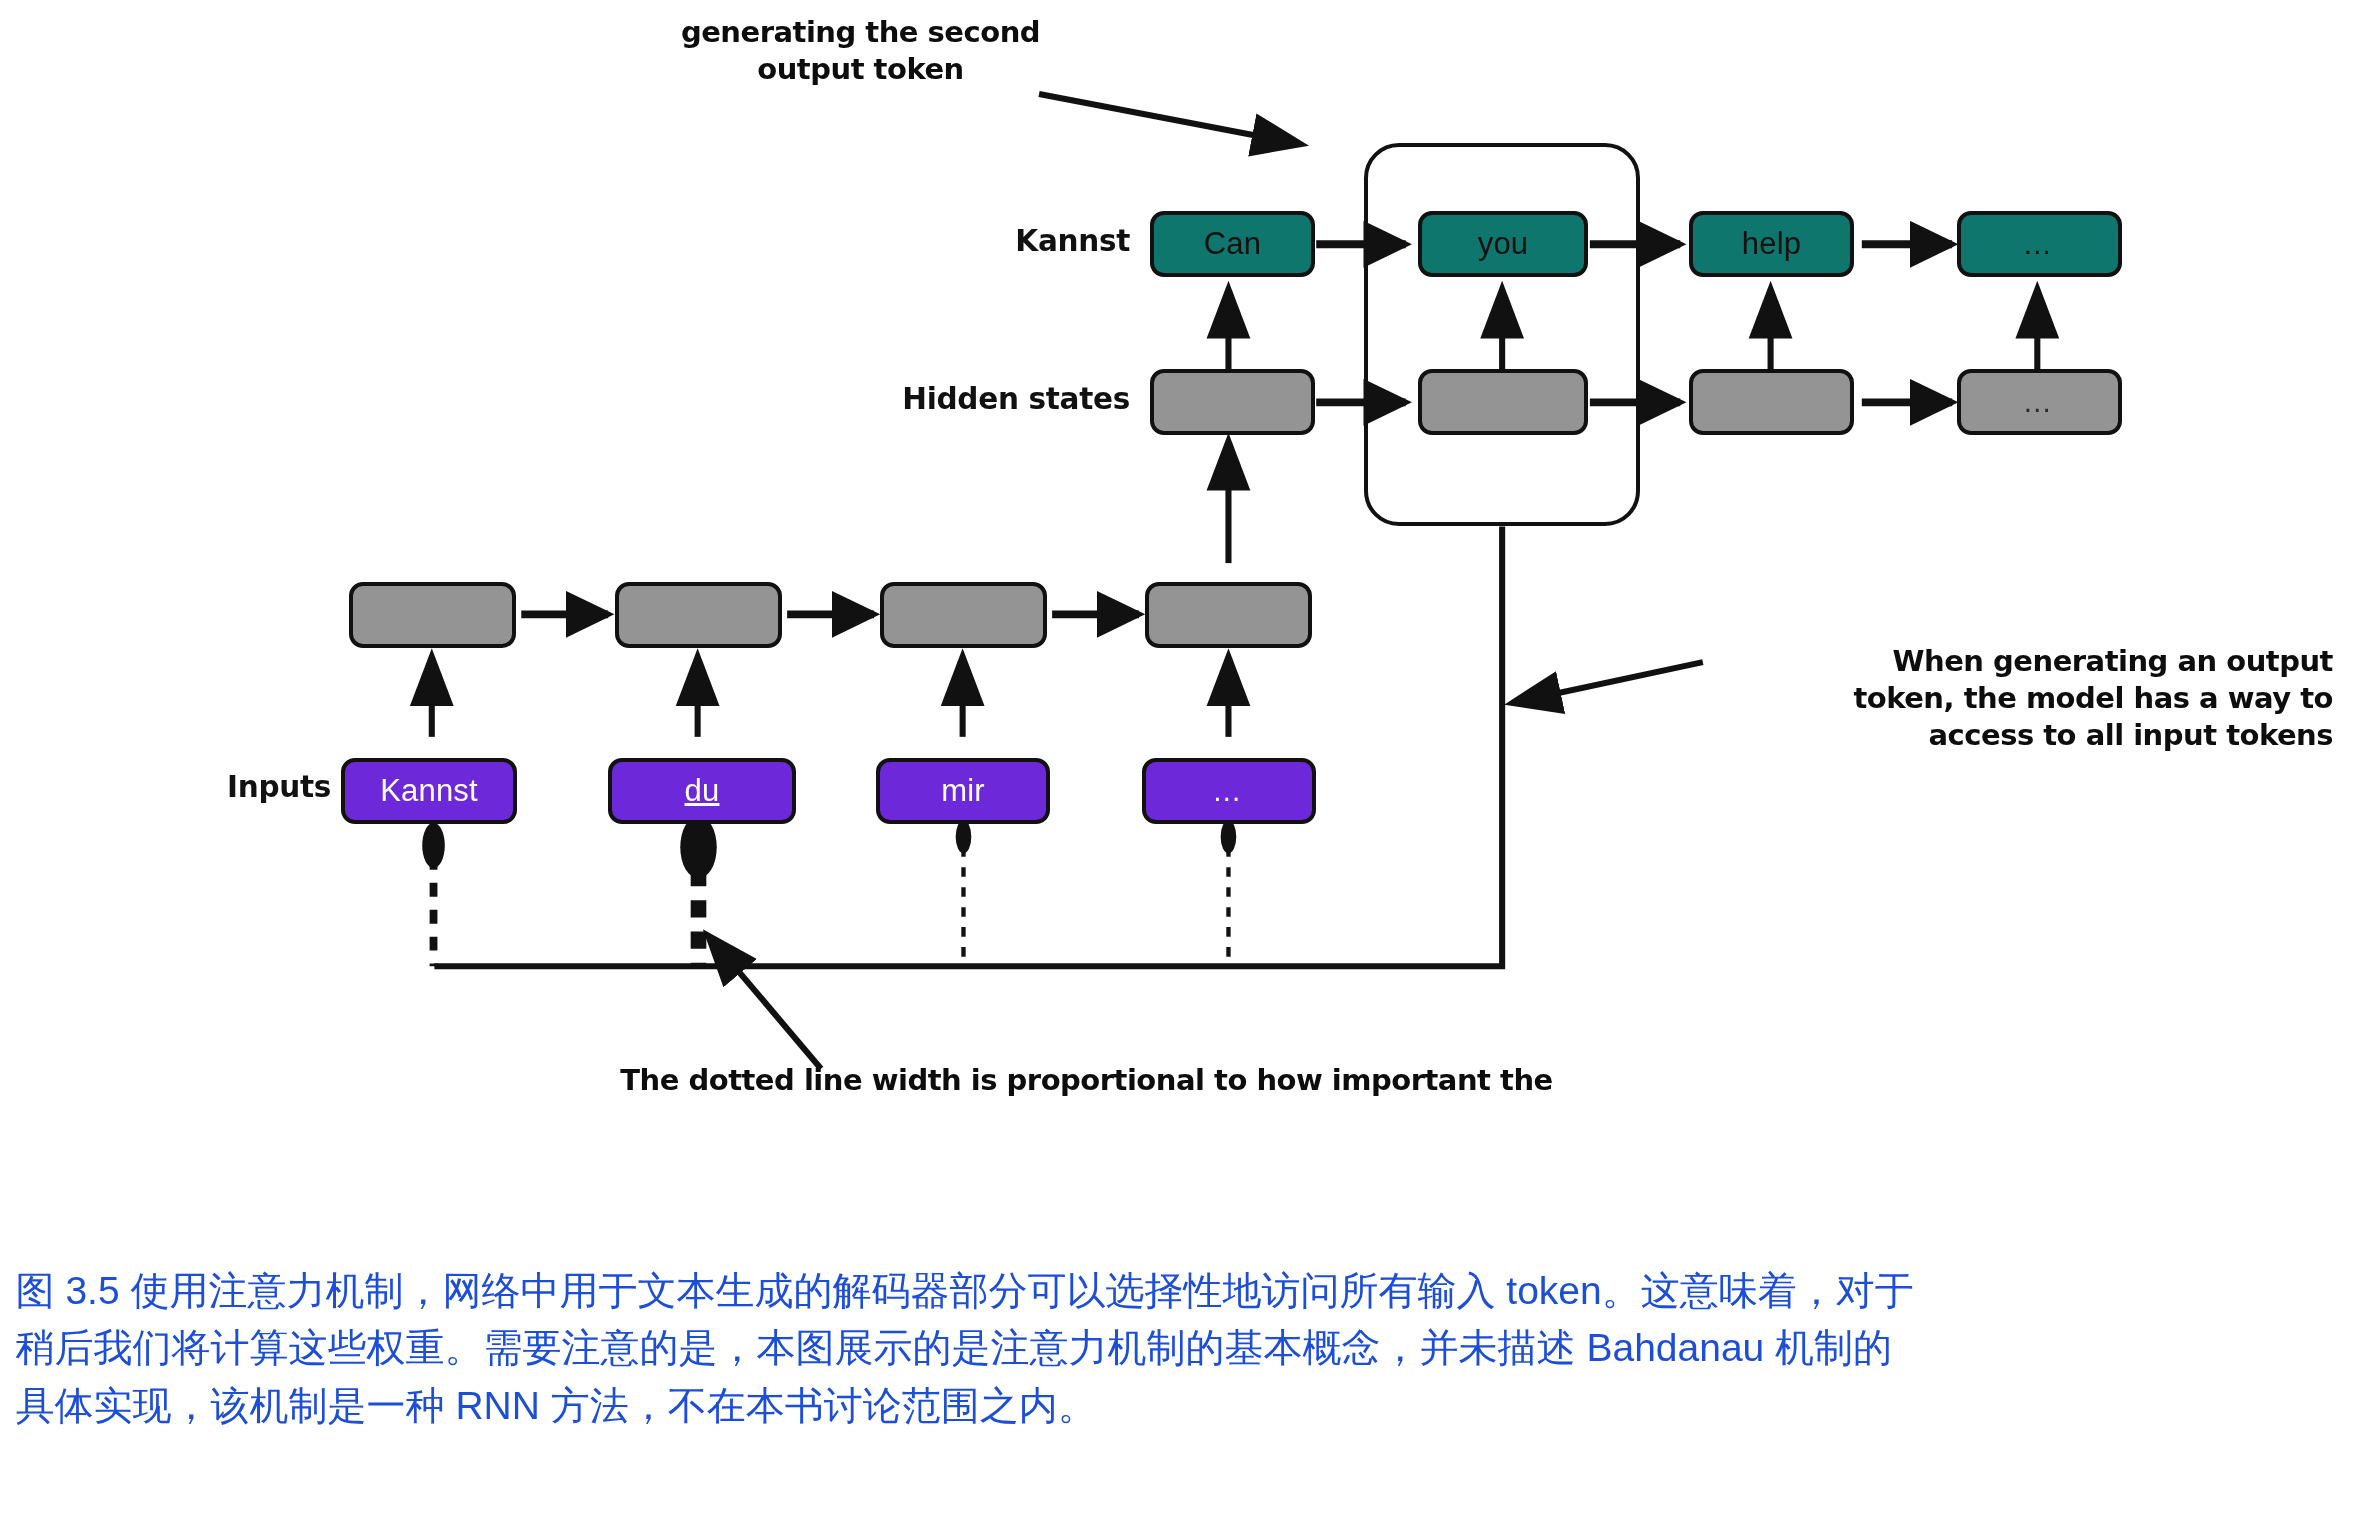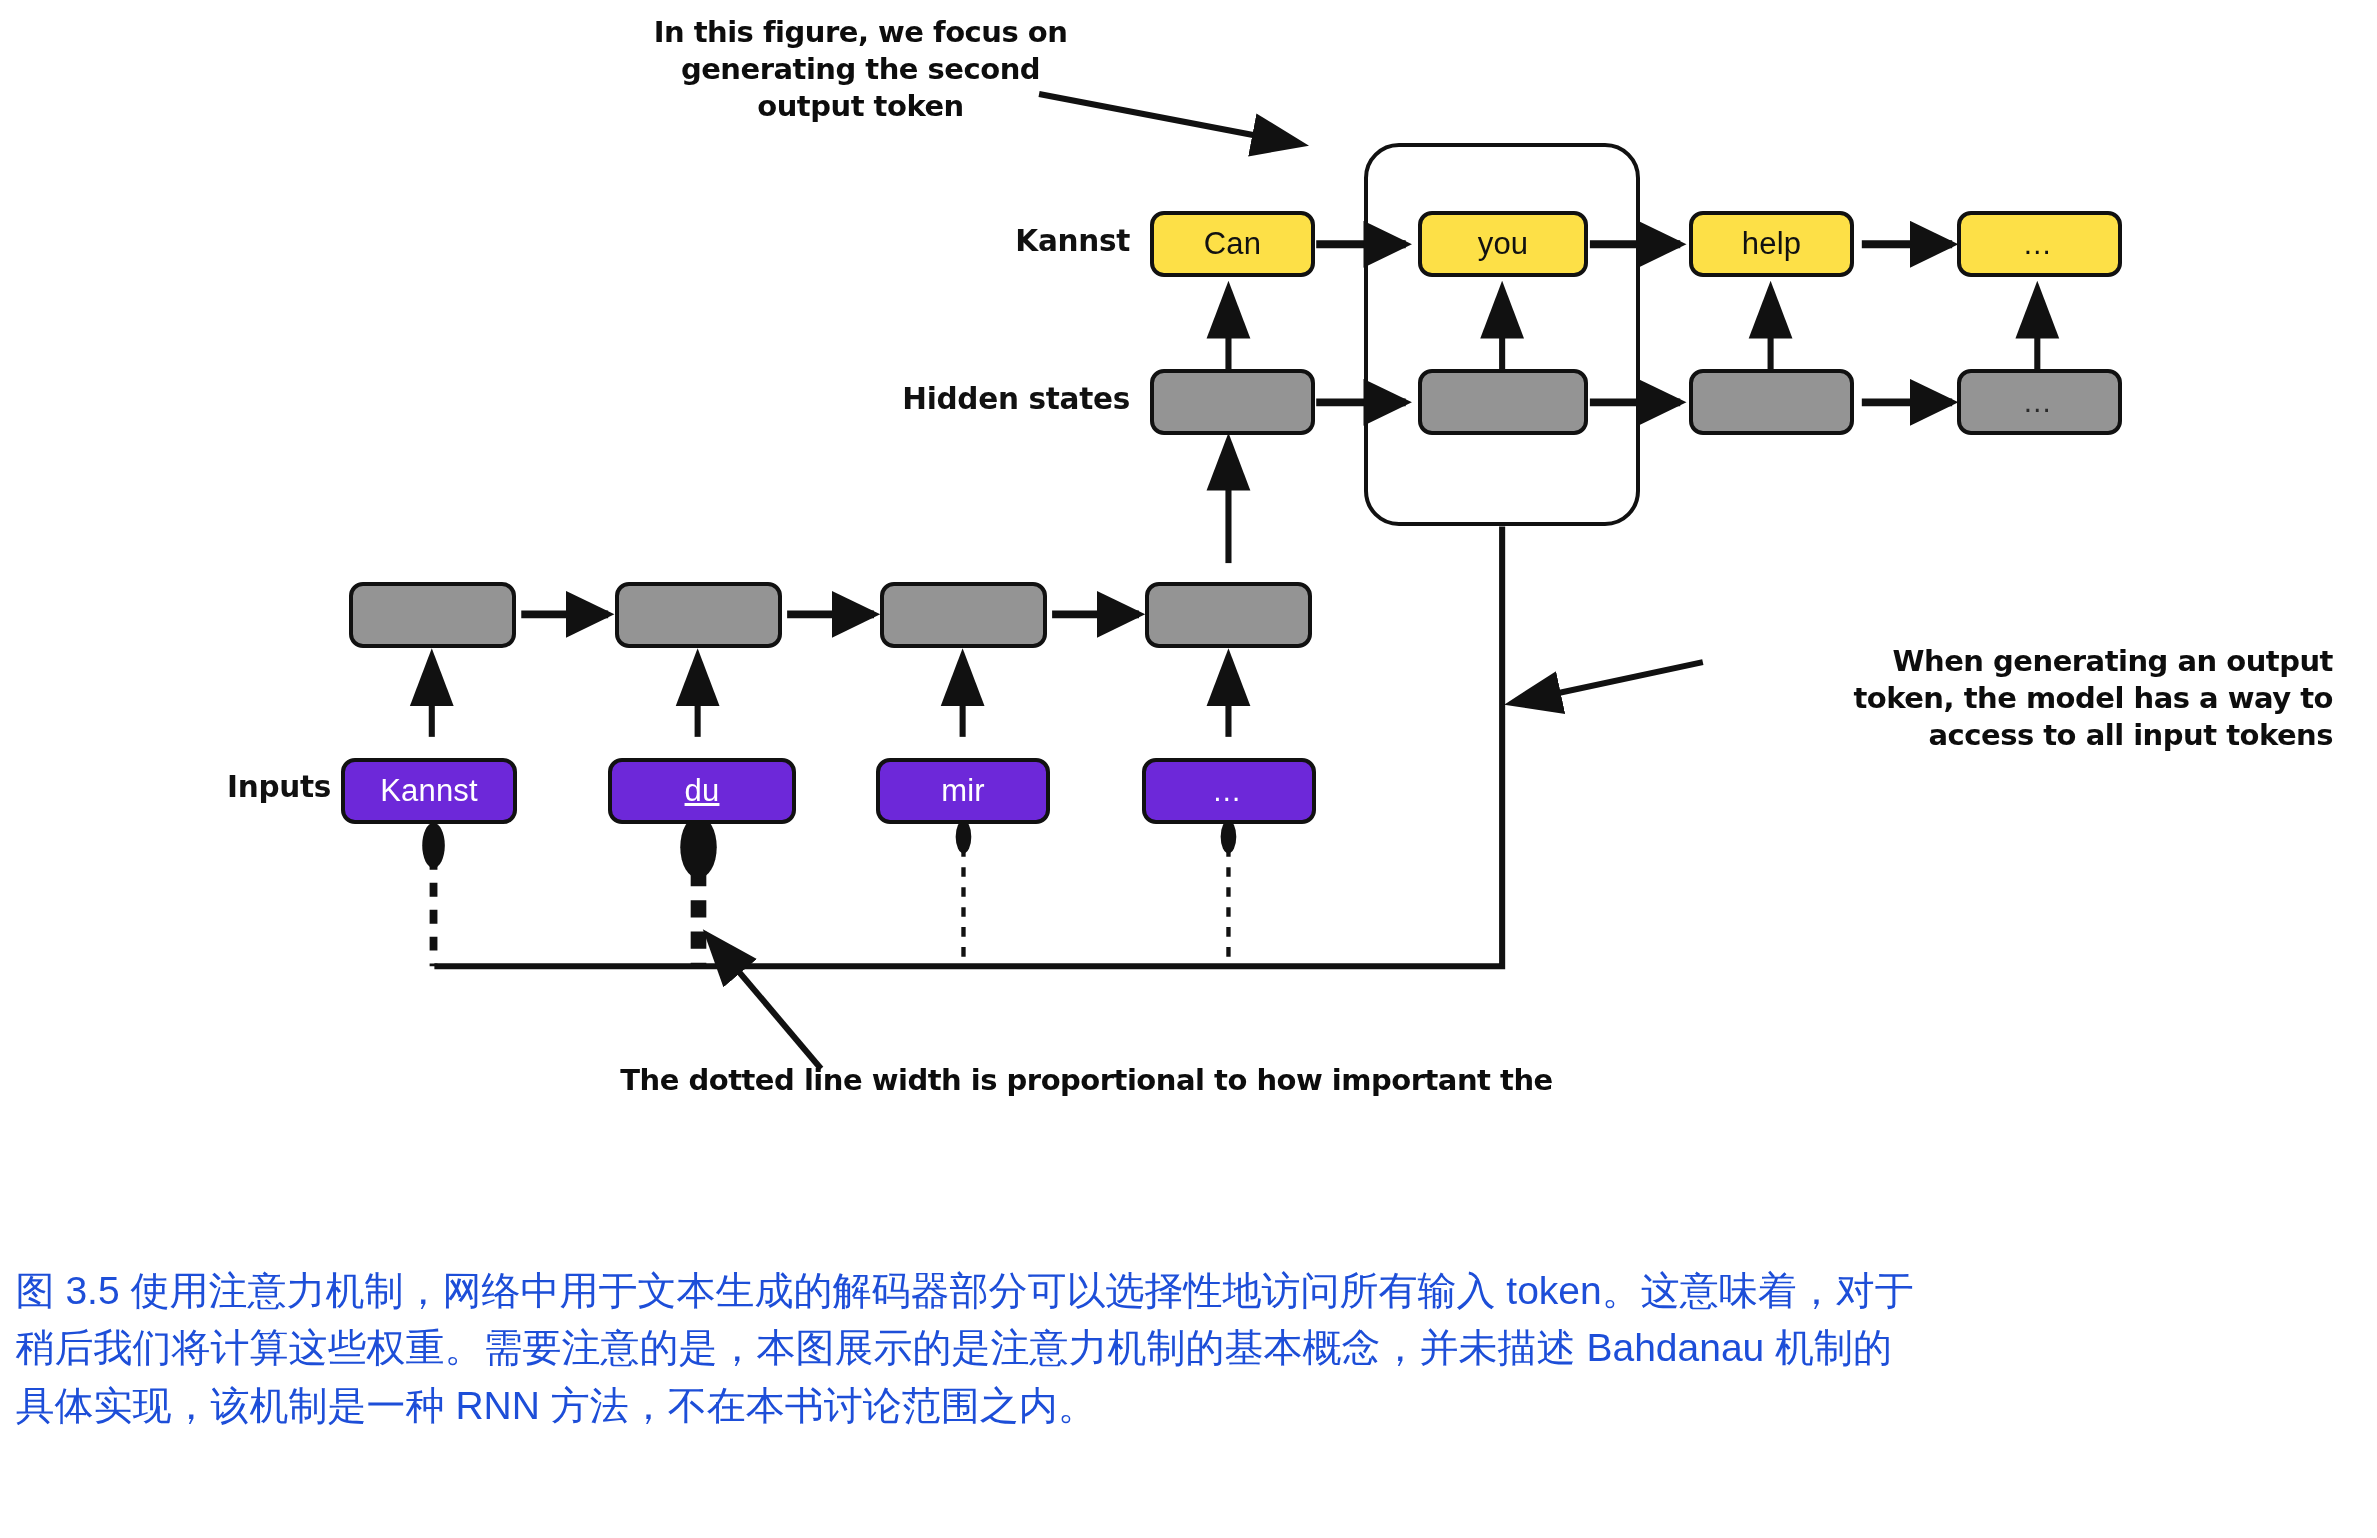--- a/index.html
+++ b/index.html
@@ -18,21 +18,21 @@
   
   .rowlabel{position:absolute;font-family:"DejaVu Sans",sans-serif;
             font-weight:700;color:#111;font-size:29.5px;white-space:nowrap;
             text-align:right;letter-spacing:-0.3px;}
 
   
   .box{position:absolute;box-sizing:border-box;border:4.3px solid #111;
        border-radius:14px;display:flex;align-items:center;
        justify-content:center;font-size:31px;letter-spacing:0.2px;
        font-family:"Liberation Sans",sans-serif;}
-  .box.out{background:#fde047;color:#111;}
+  .box.out{background:#0f766e;color:#111;}
   .box.hid{background:#949494;color:#949494;}
   .box.enc{background:#949494;color:#949494;}
   .box.inp{background:#6d28d9;color:#fff;}
   .dots{letter-spacing:4.3px;font-size:29.5px;line-height:0.6;}
 
   
   #focus{position:absolute;box-sizing:border-box;border:4.3px solid #111;
          border-radius:35px;background:transparent;}
 
   
@@ -138,21 +138,20 @@
   <div class="box enc" style="left:1145px;top:582px;width:167px;height:66px;"></div>
 
   <div class="box inp" style="left:341px;top:758px;width:176px;height:66px;">Kannst</div>
   <div class="box inp" style="left:608px;top:758px;width:188px;height:66px;text-decoration:underline;">du</div>
   <div class="box inp" style="left:876px;top:758px;width:174px;height:66px;">mir</div>
   <div class="box inp" style="left:1142px;top:758px;width:174px;height:66px;">
     <span class="dots">…</span>
   </div>
 
   <div class="anno c" style="left:591px;top:14px;width:539px;">
-    <div>In this figure, we focus on</div>
     <div>generating the second</div>
     <div>output token</div>
   </div>
 
   <div class="anno l" style="left:1725px;top:643px;width:608px;">
     <div>When generating an output</div>
     <div>token, the model has a way to</div>
     <div>access to all input tokens</div>
   </div>
 

